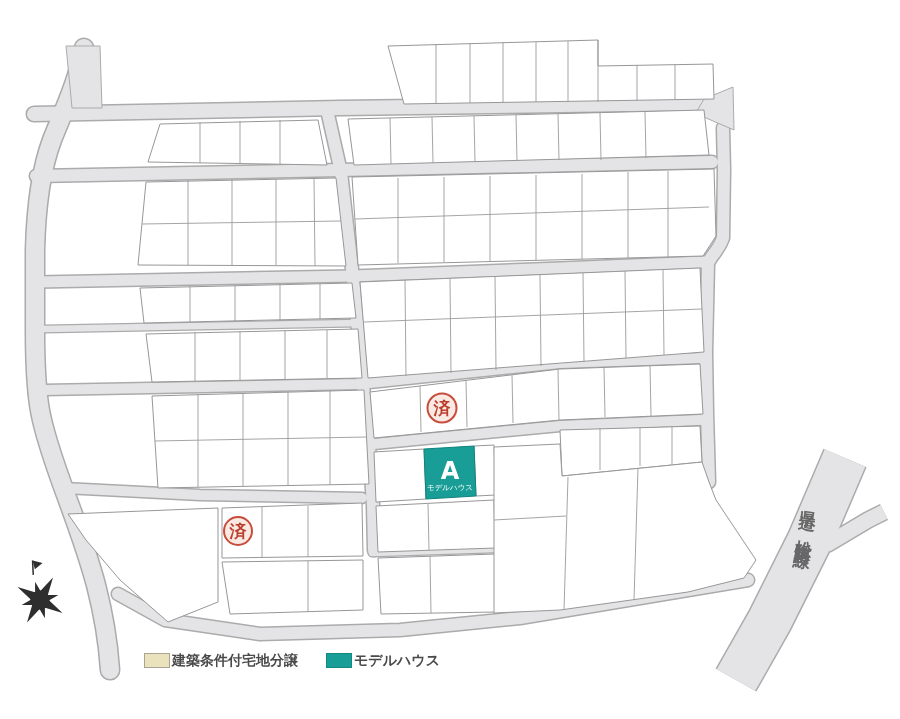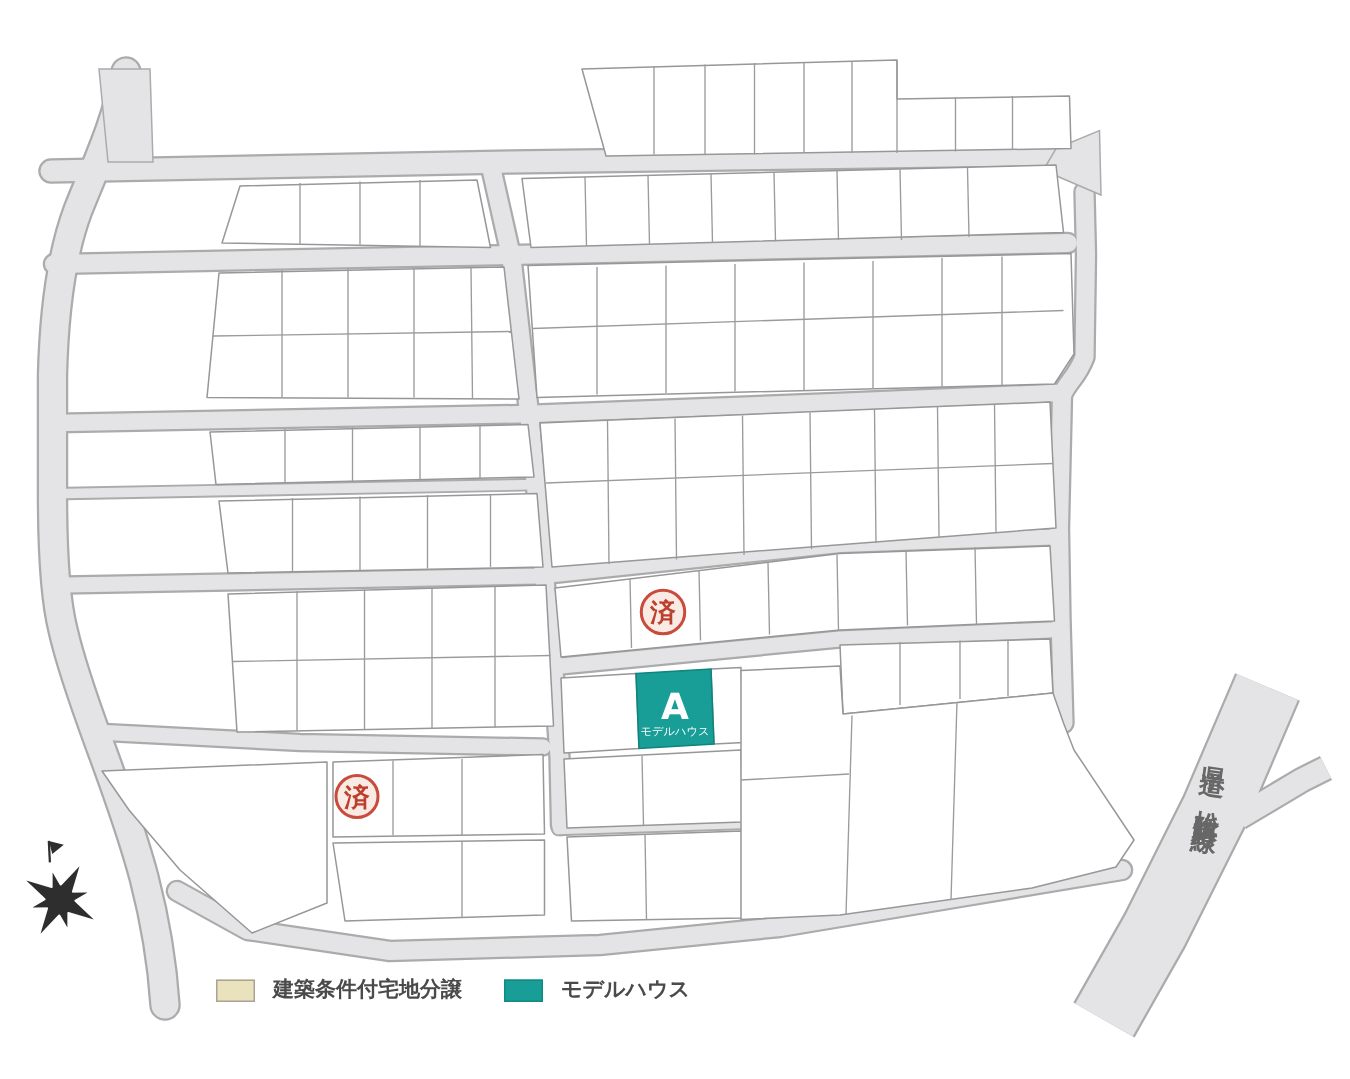--- a/index.html
+++ b/index.html
@@ -32,21 +32,21 @@
     writing-mode:vertical-rl;text-orientation:upright;
     transform:rotate(8deg);transform-origin:top center;
     font-size:17px;font-weight:600;color:#676767;letter-spacing:3px;
     white-space:nowrap;user-select:none;
   }
   
   #legend{
     position:absolute;left:144px;top:653px;
     display:flex;align-items:center;gap:28px;
   }
-  .legend-item{display:flex;align-items:flex-start;gap:12px;}
+  .legend-item{display:flex;align-items:flex-start;gap:2px;}
   .swatch{width:26px;height:15px;box-sizing:border-box;}
   .swatch-beige{background:#eae1bd;border:1px solid #a9a295;}
   .swatch-teal{background:#189e97;border:1px solid #128a84;}
   .legend-label{font-size:14px;font-weight:bold;color:#4a4a4a;line-height:15px;}
 </style>
 </head>
 <body>
 
 <div id="stage">
 

